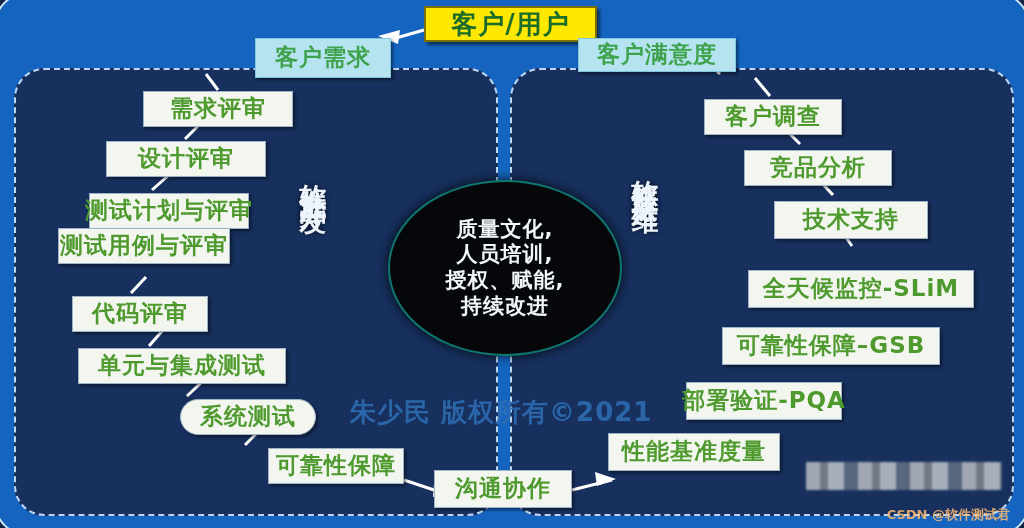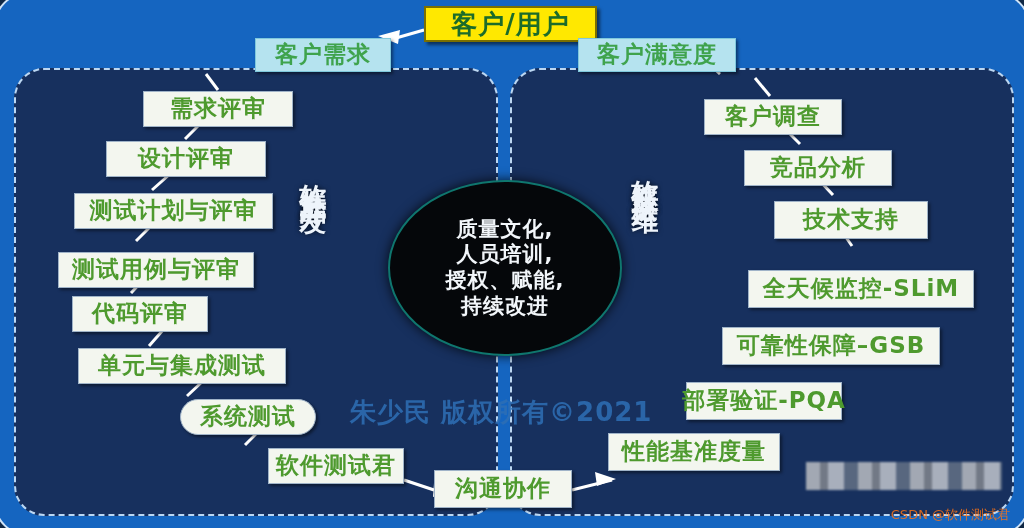--- a/index.html
+++ b/index.html
@@ -105,23 +105,24 @@
     font-weight:700;
     color:#2e6fb5;
     opacity:.85;
     letter-spacing:1px;
     white-space:nowrap;
   }
   #wm-csdn{
     position:absolute;
     right:14px; bottom:4px;
     font-size:13px;
-    color:#f97316;
+    color:#fdba74;
     opacity:.85;
     white-space:nowrap;
+    font-weight:bold;
   }
   #wm-blur{
     position:absolute;
     left:806px; top:462px;
     width:196px;height:28px;
     background:
       repeating-linear-gradient(90deg,
         rgba(205,205,205,.85) 0 14px,
         rgba(150,150,150,.8) 14px 22px,
         rgba(225,225,225,.8) 22px 38px,
@@ -171,32 +172,32 @@
 
     <path class="wire" d="M424,30 L396,38"></path>
     <polygon class="arrow" points="378,36 400,30 398,44"></polygon>
 
     <path class="wire" d="M720,74 L700,56"></path>
     <polygon class="arrow" points="690,44 706,62 694,66"></polygon>
   </svg>
 
   <div class="node yellow" style="left:424px;top:6px;width:173px;height:36px;">客户/用户</div>
 
-  <div class="node cyan" style="left:255px;top:38px;width:136px;height:34px;">客户需求</div>
+  <div class="node cyan" style="left:255px;top:38px;width:136px;height:40px;">客户需求</div>
 
   <div class="node cyan" style="left:578px;top:38px;width:158px;height:34px;">客户满意度</div>
 
   <div class="node" style="left:143px;top:91px;width:150px;height:36px;">需求评审</div>
   <div class="node" style="left:106px;top:141px;width:160px;height:36px;">设计评审</div>
-  <div class="node" style="left:74px;top:193px;width:199px;height:36px;">测试计划与评审</div>
-  <div class="node" style="left:58px;top:252px;width:196px;height:36px;">测试用例与评审</div>
+  <div class="node" style="left:89px;top:193px;width:160px;height:36px;">测试计划与评审</div>
+  <div class="node" style="left:58px;top:228px;width:172px;height:36px;">测试用例与评审</div>
   <div class="node" style="left:72px;top:296px;width:136px;height:36px;text-align:right;">代码评审</div>
   <div class="node" style="left:78px;top:348px;width:208px;height:36px;">单元与集成测试</div>
   <div class="node" style="left:180px;top:399px;width:136px;height:36px;border-radius:18px;">系统测试</div>
-  <div class="node" style="left:268px;top:448px;width:136px;height:36px;">软件测试君</div>
+  <div class="node" style="left:268px;top:448px;width:136px;height:36px;">可靠性保障</div>
 
   <div class="node" style="left:434px;top:470px;width:138px;height:38px;">沟通协作</div>
 
   <div class="node" style="left:704px;top:99px;width:138px;height:36px;">客户调查</div>
   <div class="node" style="left:744px;top:150px;width:148px;height:36px;">竞品分析</div>
   <div class="node" style="left:774px;top:201px;width:154px;height:38px;">技术支持</div>
   <div class="node" style="left:748px;top:270px;width:226px;height:38px;">全天候监控-SLiM</div>
   <div class="node" style="left:722px;top:327px;width:218px;height:38px;">可靠性保障–GSB</div>
   <div class="node" style="left:686px;top:382px;width:156px;height:38px;">部署验证-PQA</div>
   <div class="node" style="left:608px;top:433px;width:172px;height:38px;">性能基准度量</div>

